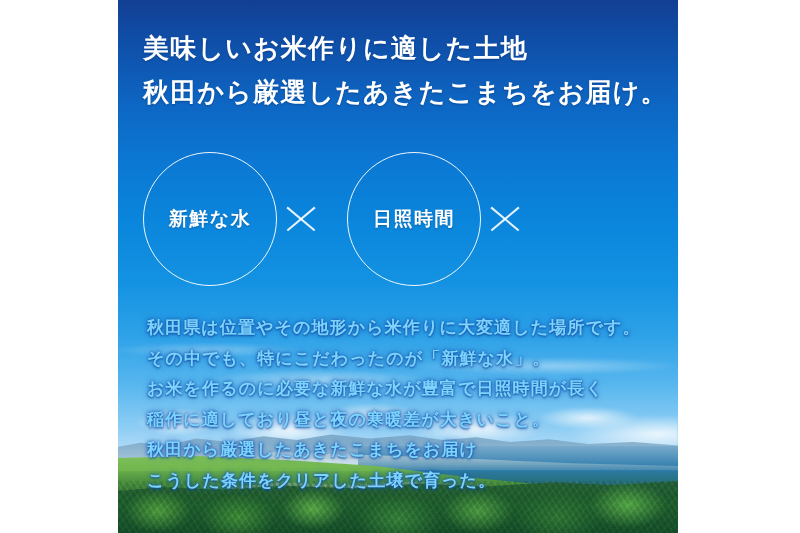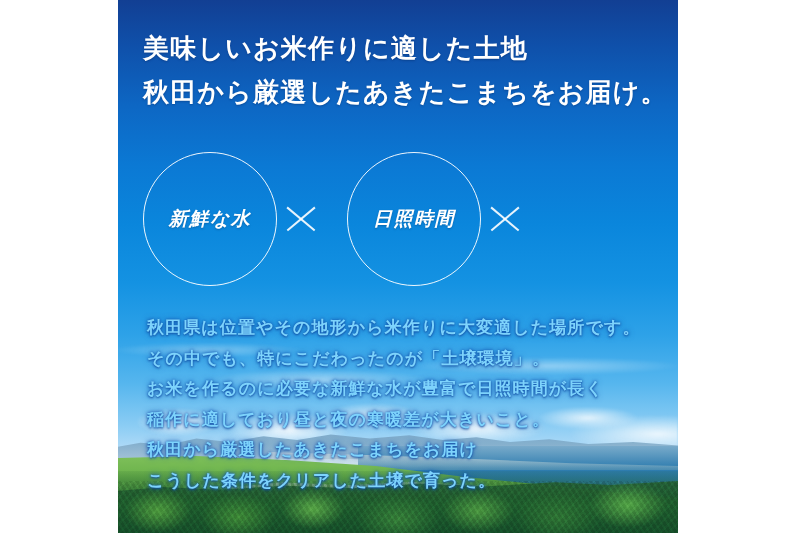--- a/index.html
+++ b/index.html
@@ -136,21 +136,21 @@
     letter-spacing:1.2px;
     font-weight:700;
     white-space:nowrap;
     text-shadow:0 1px 2px rgba(0,30,80,.35);
   }
   .headline div{ display:block; }
 
   
   .circle-row{
     position:absolute;left:0;top:150px;
-    width:560px;height:140px;font-style:italic;
+    width:560px;height:140px;
   }
   .circle{
     position:absolute;
     width:134px;height:134px;
     border:1.6px solid rgba(255,255,255,.92);
     border-radius:50%;
     box-sizing:border-box;
     display:flex;align-items:center;justify-content:center;
     text-align:center;
   }
@@ -241,21 +241,21 @@
       <div class="cross x2">
         <span></span>
         <span></span>
       </div>
 
 
     </div>
 
     <div class="body-copy">
       <div>秋田県は位置やその地形から米作りに大変適した場所です。</div>
-      <div>その中でも、特にこだわったのが「土壌環境」。</div>
+      <div>その中でも、特にこだわったのが「新鮮な水」。</div>
       <div>お米を作るのに必要な新鮮な水が豊富で日照時間が長く</div>
       <div>稲作に適しており昼と夜の寒暖差が大きいこと。</div>
       <div>秋田から厳選したあきたこまちをお届け</div>
       <div>こうした条件をクリアした土壌で育った。</div>
     </div>
 
   </div>
 </div>
 
 </body></html>

